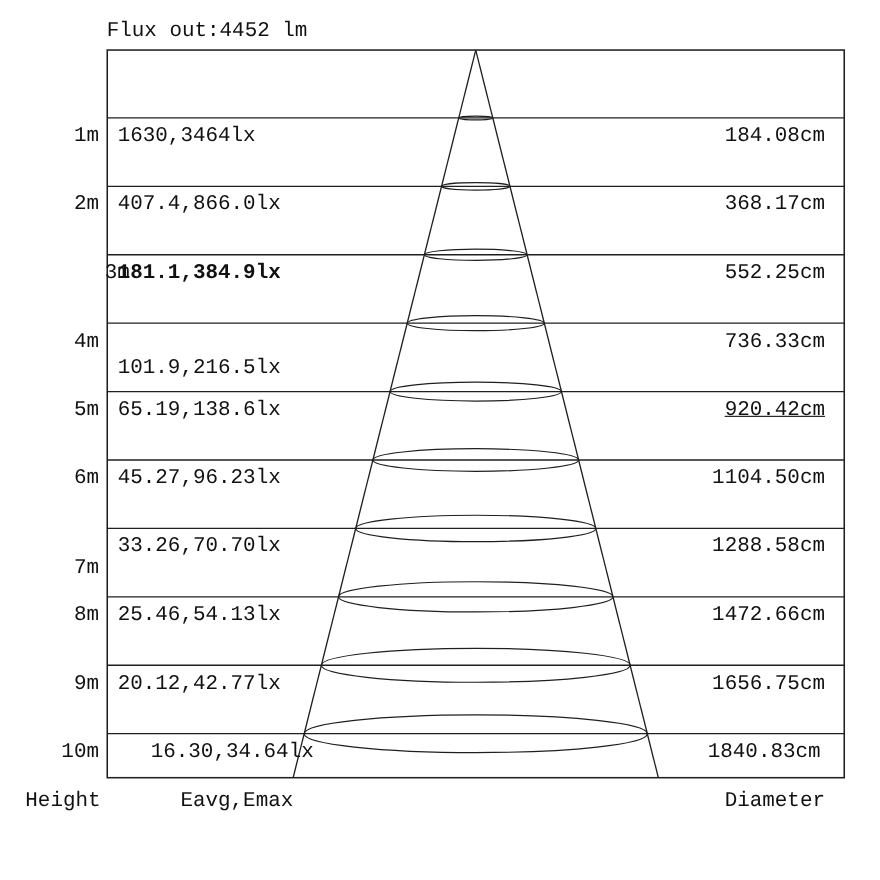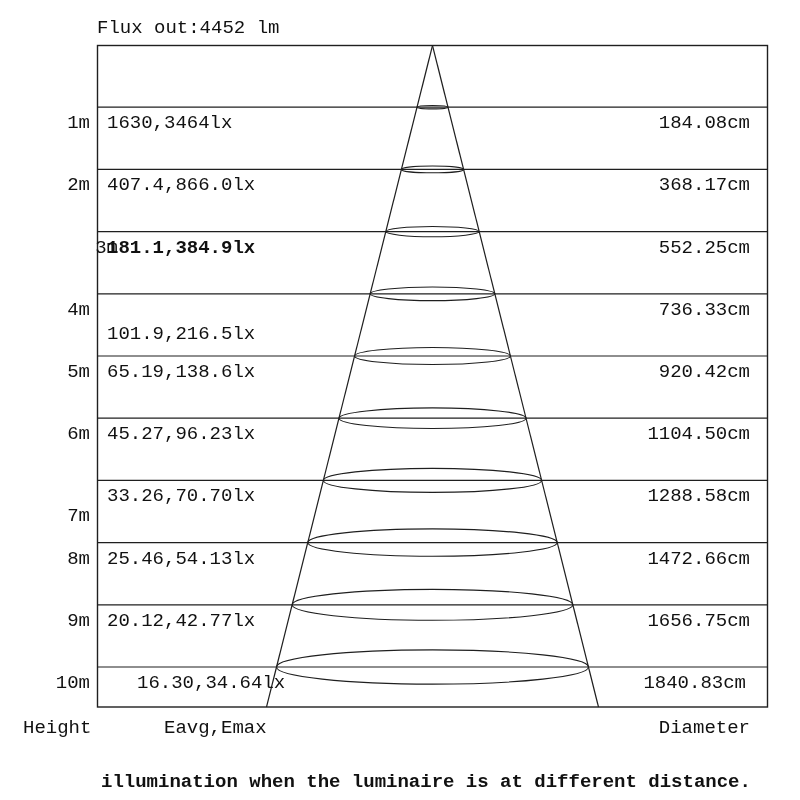--- a/index.html
+++ b/index.html
@@ -66,21 +66,21 @@
       <div class="t" style="left: 107px; top: 175.4px;">407.4,866.0lx</div>
       <div class="t ra" style="right: 50px; top: 175.4px;">368.17cm</div>
       <div class="t ra" style="right: 682px; top: 237.6px;">3m</div>
       <div class="t" style="left: 107px; top: 237.6px; font-weight: bold;">181.1,384.9lx</div>
       <div class="t ra" style="right: 50px; top: 237.6px;">552.25cm</div>
       <div class="t ra" style="right: 710px; top: 299.8px;">4m</div>
       <div class="t" style="left: 107px; top: 299.8px; margin-top: 24px;">101.9,216.5lx</div>
       <div class="t ra" style="right: 50px; top: 299.8px;">736.33cm</div>
       <div class="t ra" style="right: 710px; top: 362px;">5m</div>
       <div class="t" style="left: 107px; top: 362px;">65.19,138.6lx</div>
-      <div class="t ra" style="right: 50px; top: 362px;">920.42cm</div>
+      <div class="t ra" style="right: 50px; top: 362px; text-decoration: underline;">920.42cm</div>
       <div class="t ra" style="right: 710px; top: 424.2px;">6m</div>
       <div class="t" style="left: 107px; top: 424.2px;">45.27,96.23lx</div>
       <div class="t ra" style="right: 50px; top: 424.2px;">1104.50cm</div>
       <div class="t ra" style="right: 710px; top: 486.4px; margin-top: 20px;">7m</div>
       <div class="t" style="left: 107px; top: 486.4px;">33.26,70.70lx</div>
       <div class="t ra" style="right: 50px; top: 486.4px;">1288.58cm</div>
       <div class="t ra" style="right: 710px; top: 548.6px;">8m</div>
       <div class="t" style="left: 107px; top: 548.6px;">25.46,54.13lx</div>
       <div class="t ra" style="right: 50px; top: 548.6px;">1472.66cm</div>
       <div class="t ra" style="right: 710px; top: 610.8px;">9m</div>
@@ -88,15 +88,14 @@
       <div class="t ra" style="right: 50px; top: 610.8px;">1656.75cm</div>
       <div class="t ra" style="right: 710px; top: 673px;">10m</div>
       <div class="t" style="left: 107px; top: 673px; margin-left: 30px;">16.30,34.64lx</div>
       <div class="t ra" style="right: 54px; top: 673px;">1840.83cm</div>
     </div>
 
   <div class="t footer-label" style="left:23px">Height</div>
   <div class="t footer-label" style="left:164px">Eavg,Emax</div>
   <div class="t footer-label ra" style="right:50px">Diameter</div>
 
-  <div class="t note-line" style="left:101px; top:772px">illumination when the luminaire is at different distance.</div>
 
 </div>
 
 </body></html>

